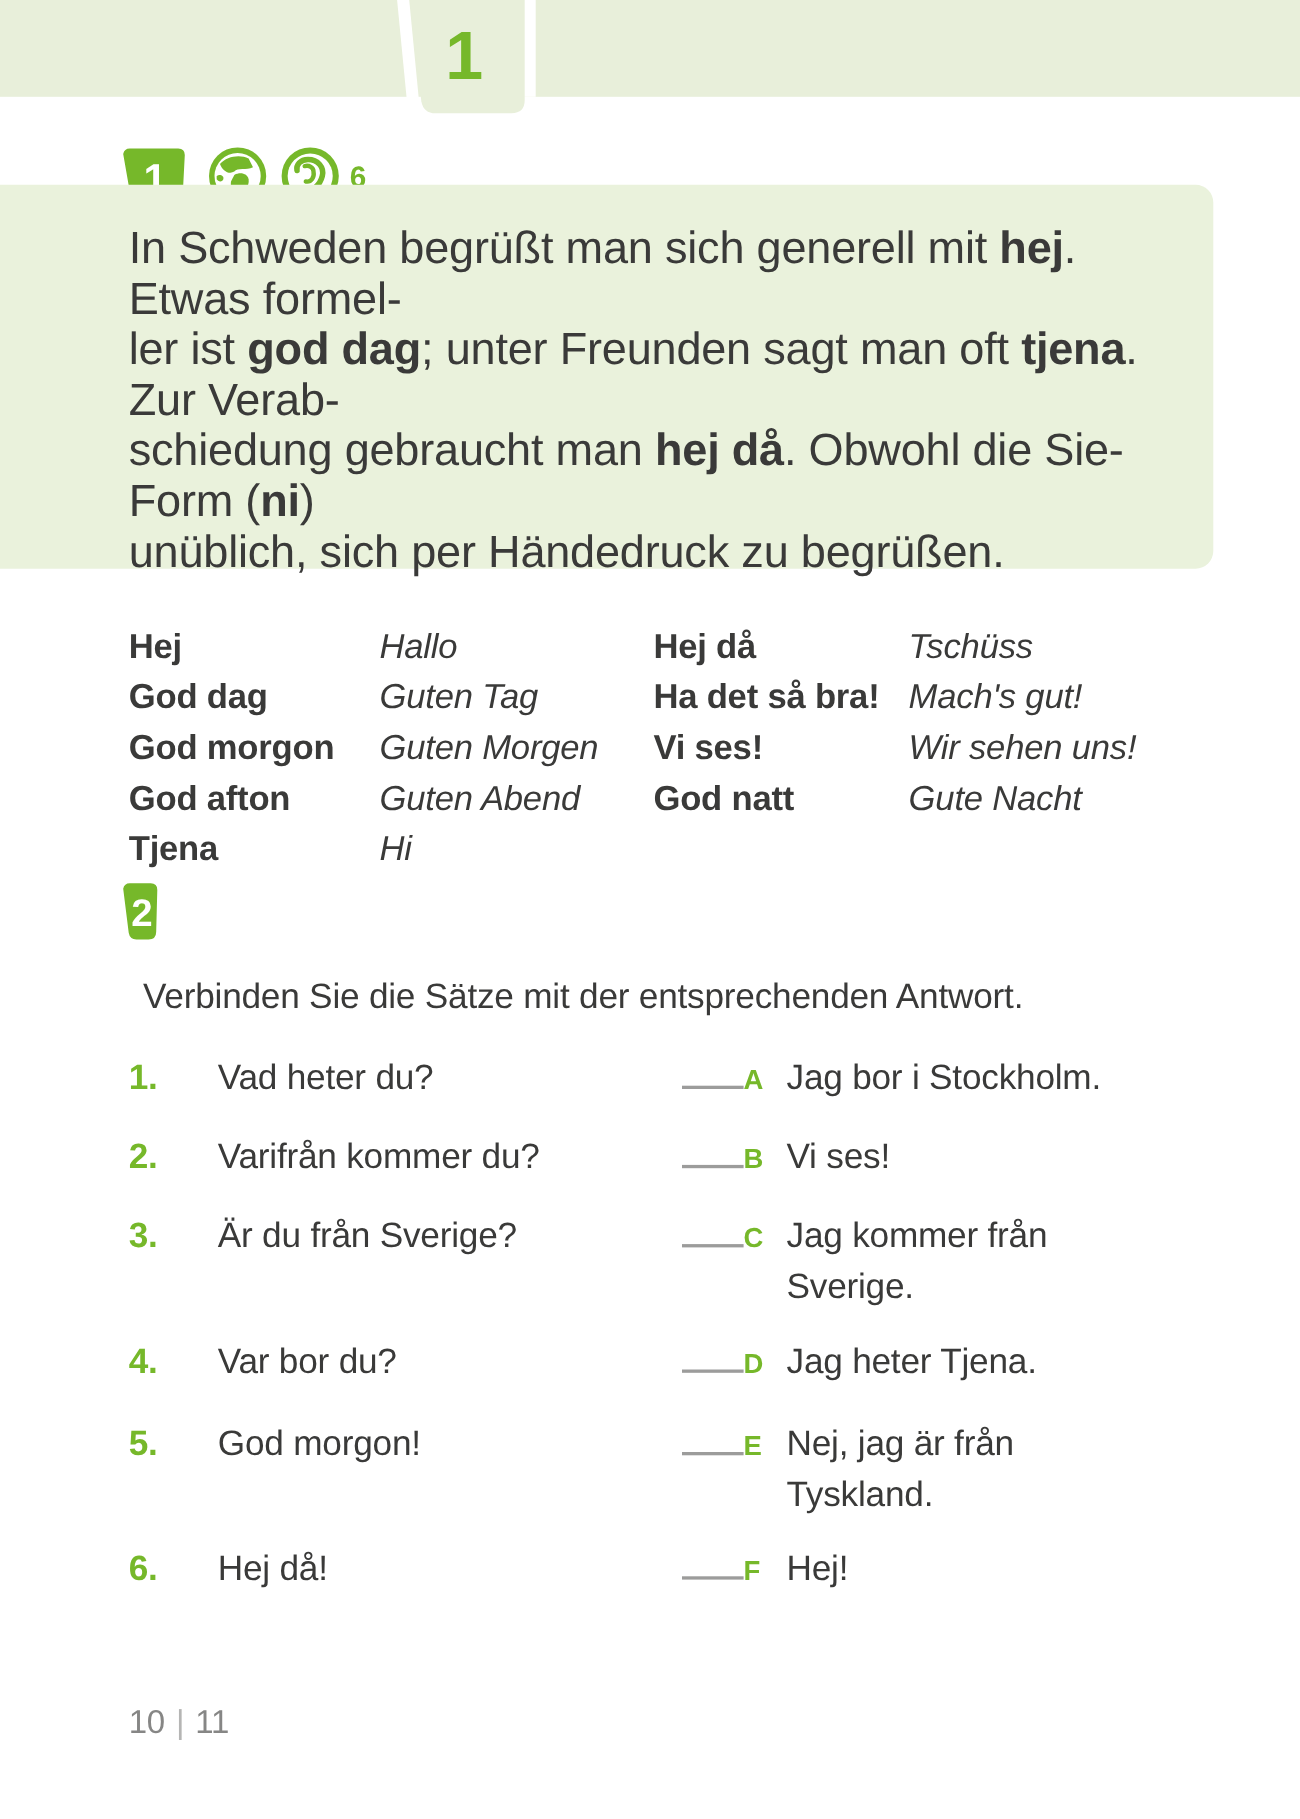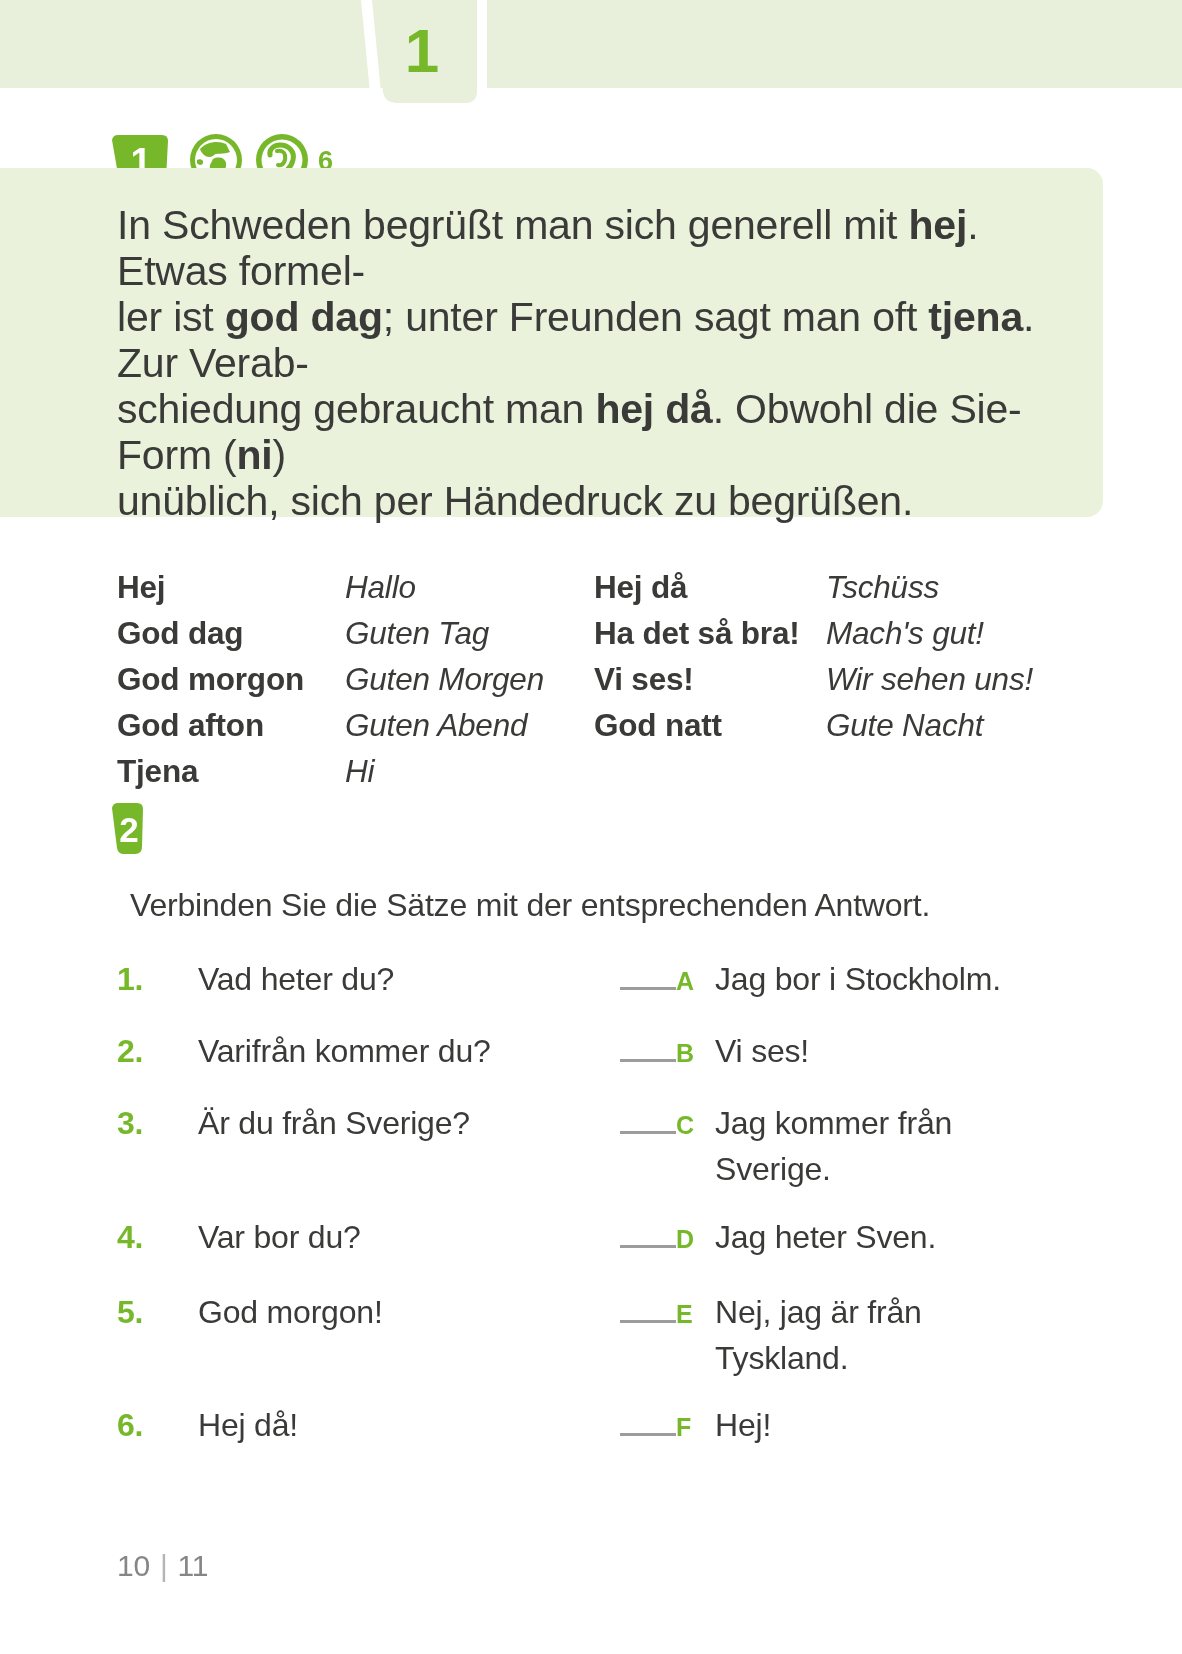--- a/index.html
+++ b/index.html
@@ -128,21 +128,21 @@
       <div class="ex-row" style="top: 1100px;">
         <span class="ex-num">3.</span>
         <span class="ex-q">Är du från Sverige?</span>
         <span class="ex-mid"><span class="blank"></span><span class="letter">C</span></span>
         <div class="ex-a">Jag kommer från<br>Sverige.</div>
       </div>
       <div class="ex-row" style="top: 1214px;">
         <span class="ex-num">4.</span>
         <span class="ex-q">Var bor du?</span>
         <span class="ex-mid"><span class="blank"></span><span class="letter">D</span></span>
-        <div class="ex-a">Jag heter Sven.</div>
+        <div class="ex-a">Jag heter Tjena.</div>
       </div>
       <div class="ex-row" style="top: 1289px;">
         <span class="ex-num">5.</span>
         <span class="ex-q">God morgon!</span>
         <span class="ex-mid"><span class="blank"></span><span class="letter">E</span></span>
         <div class="ex-a">Nej, jag är från<br>Tyskland.</div>
       </div>
       <div class="ex-row" style="top: 1402px;">
         <span class="ex-num">6.</span>
         <span class="ex-q">Hej då!</span>

